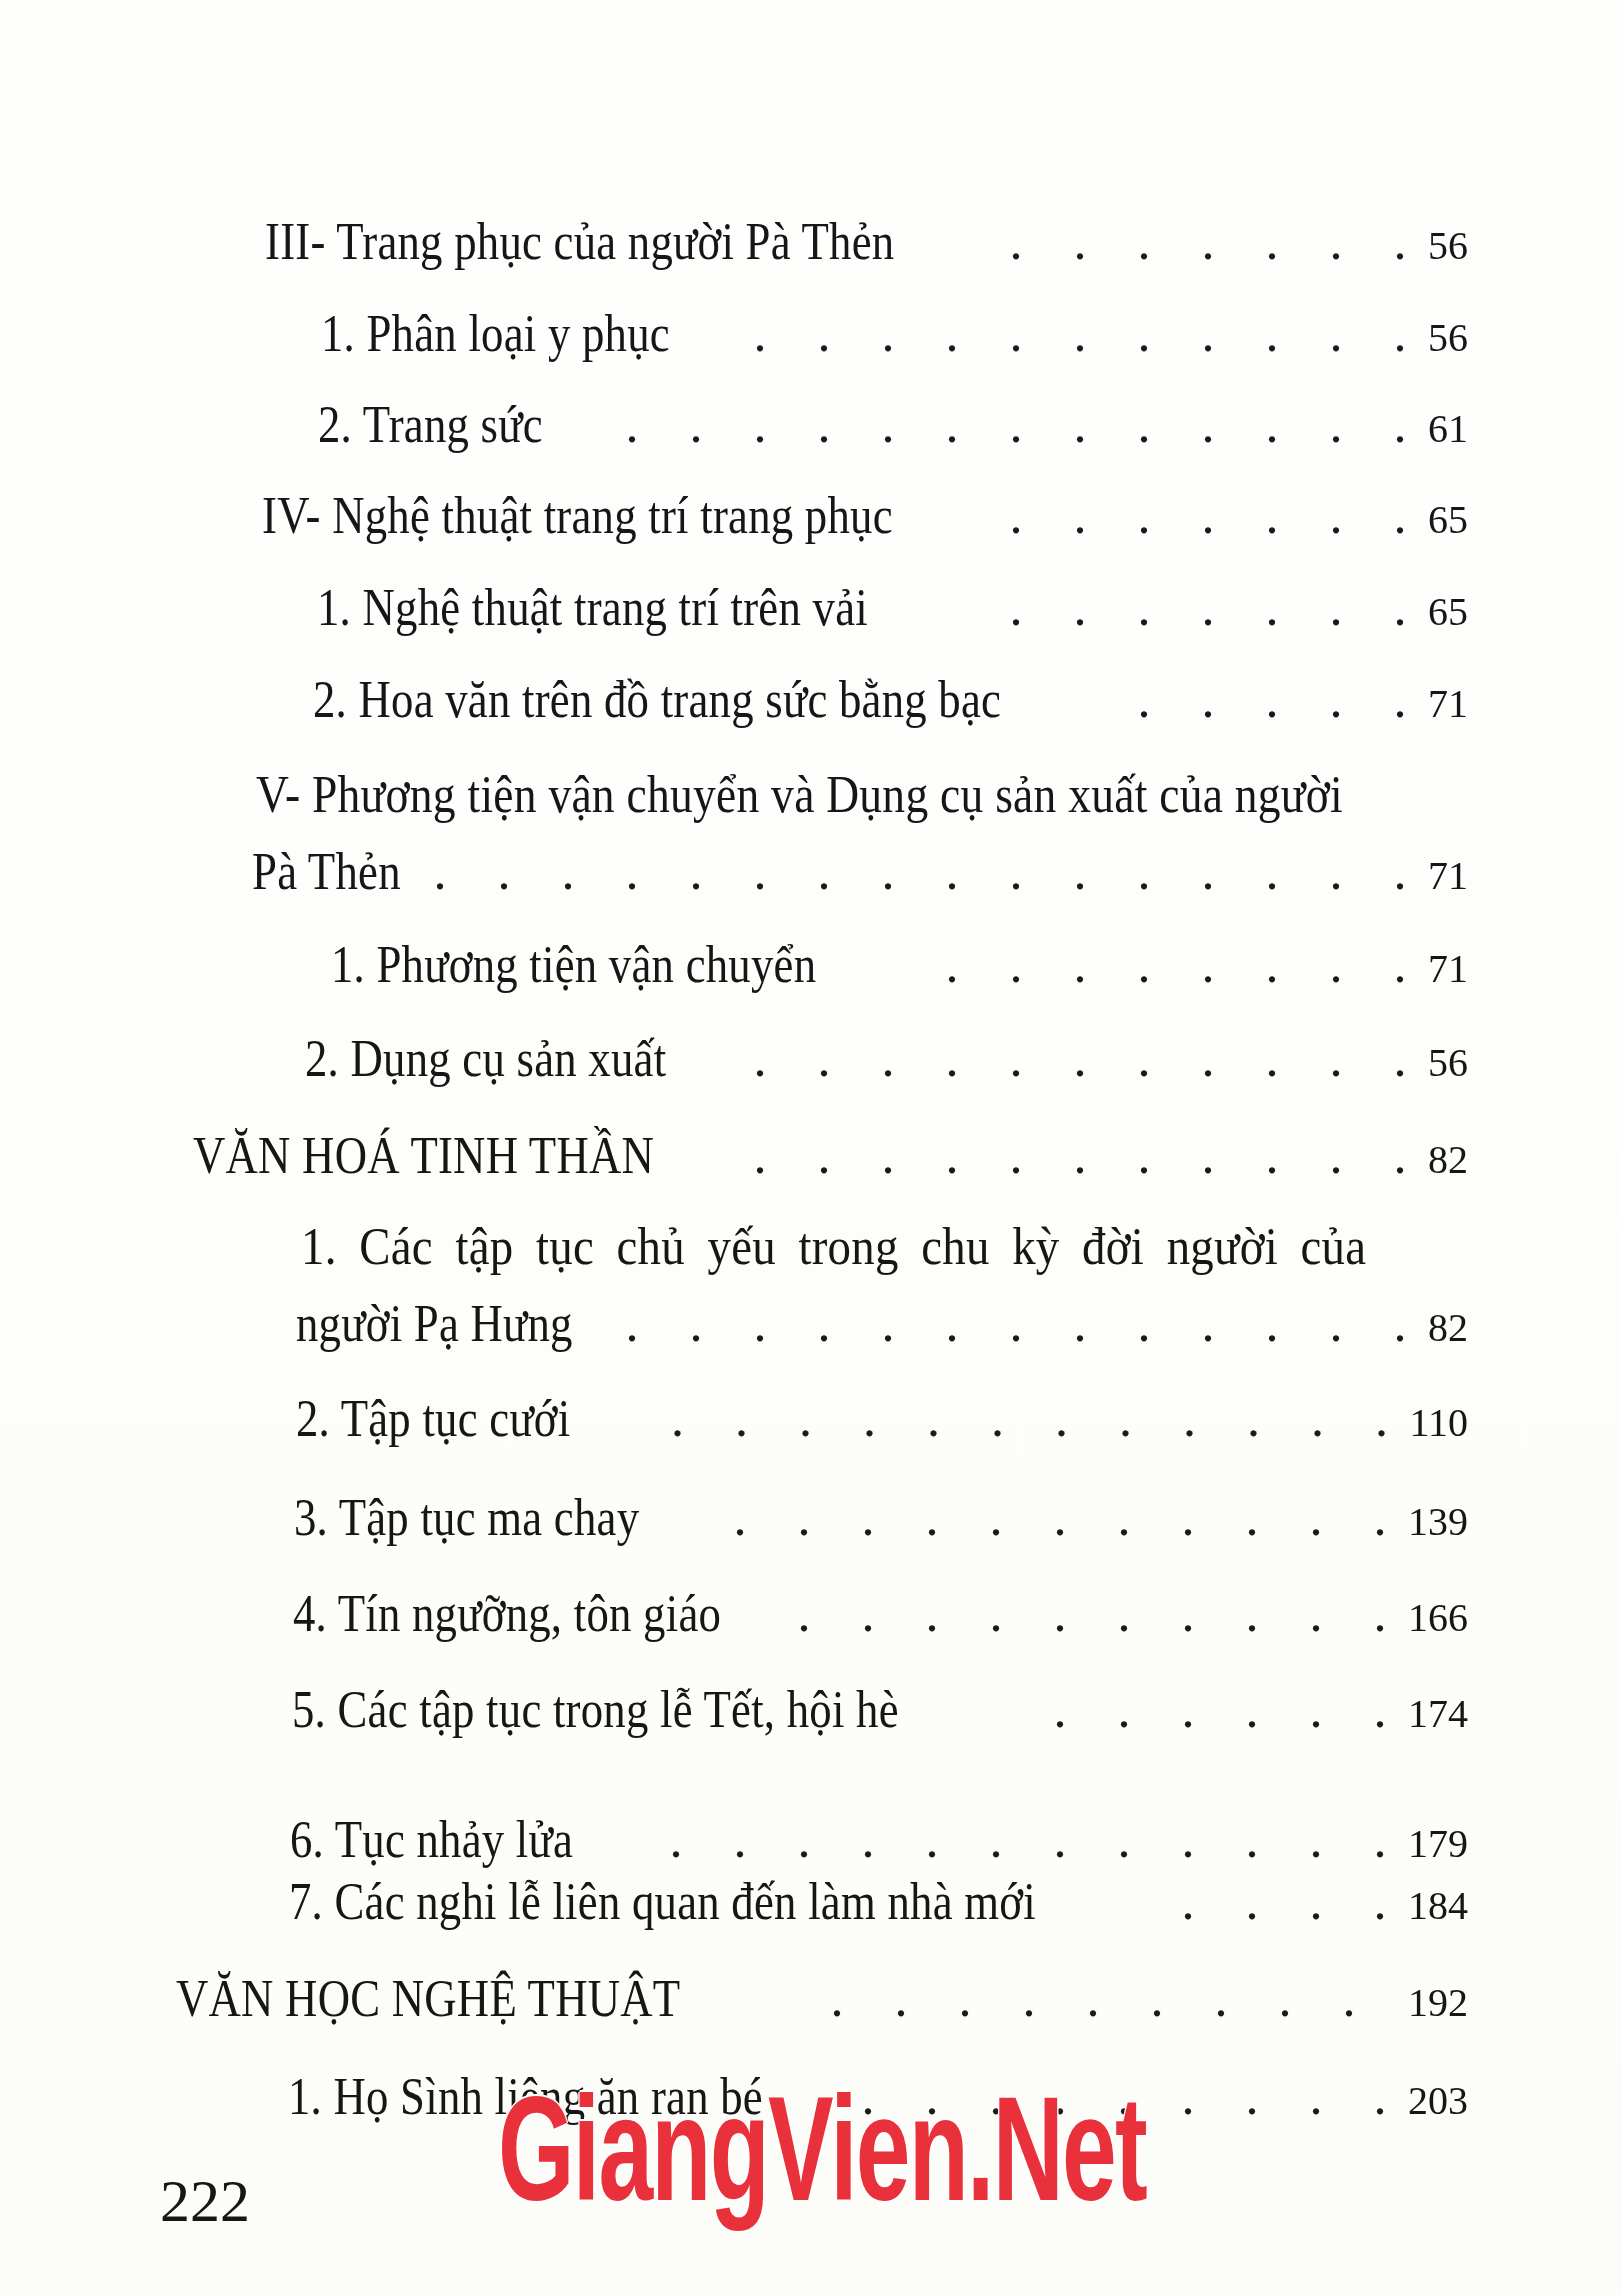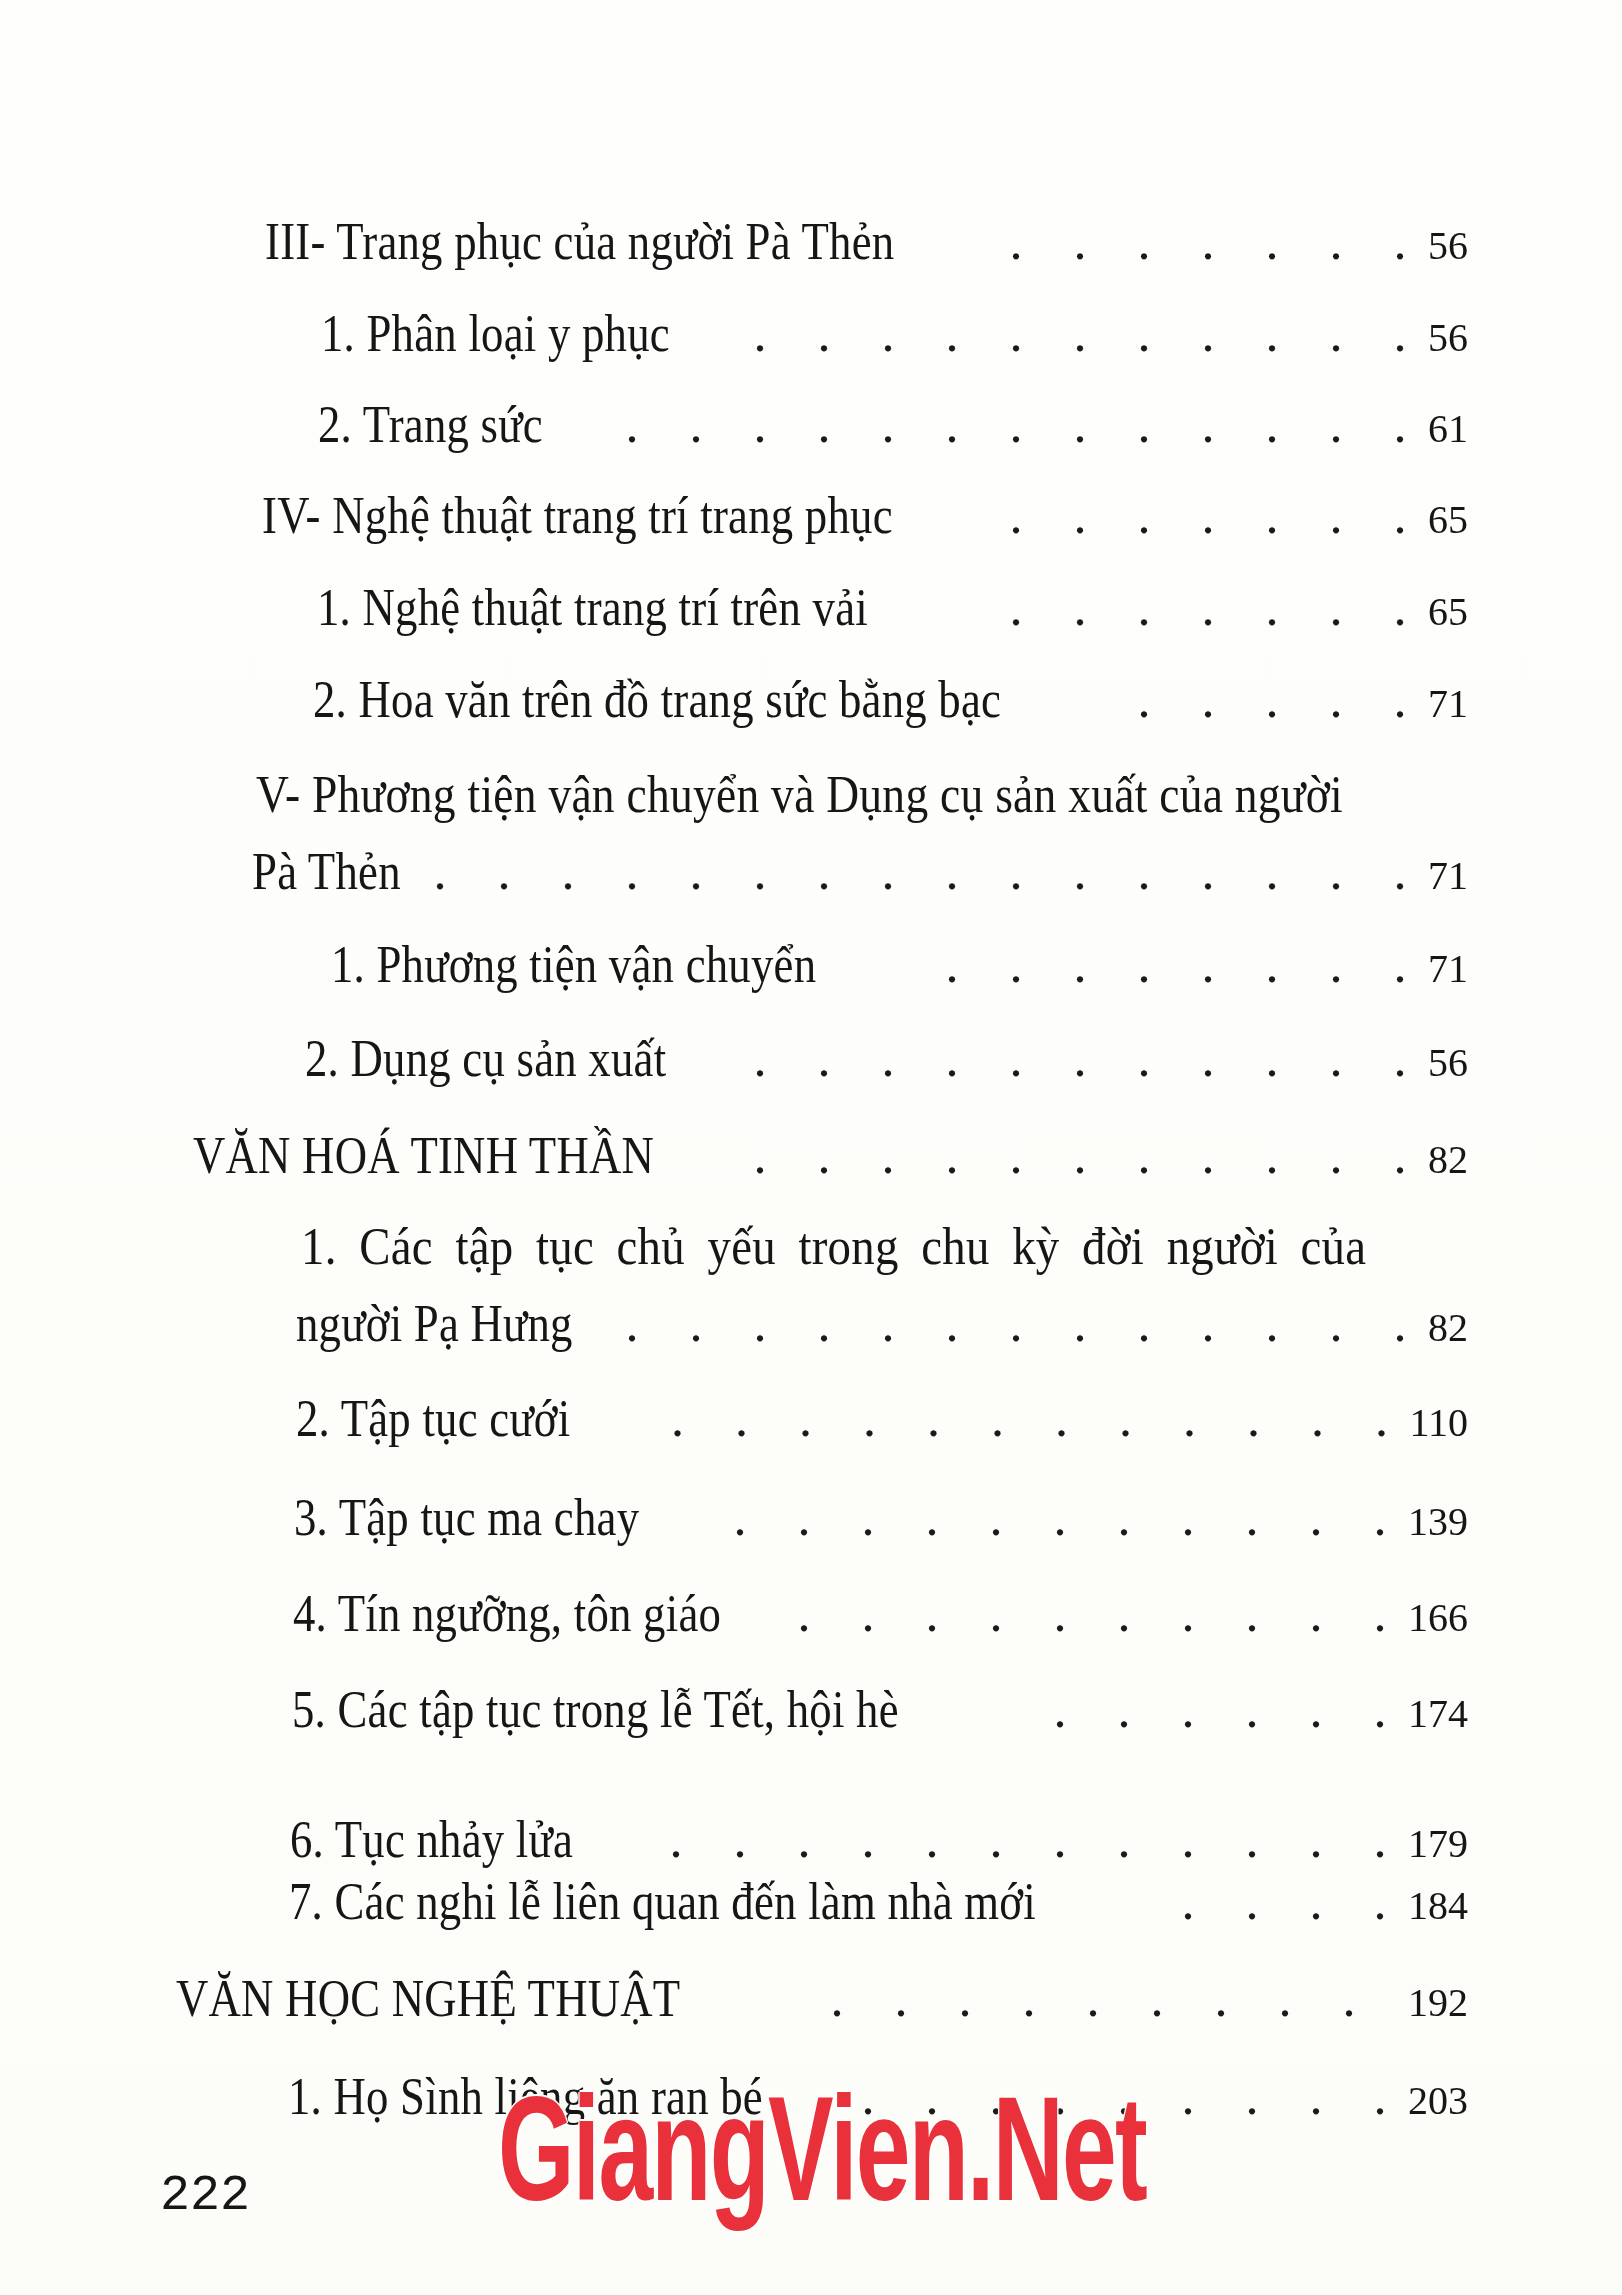--- a/index.html
+++ b/index.html
@@ -54,23 +54,22 @@
     }
     .toc-page {
       flex: 0 0 auto;
       font-size: 40px;
       text-align: right;
     }
     .folio {
       position: absolute;
       left: 160px;
       top: 2171px;
-      font-size: 50px;
+      font-size: 60px;
       line-height: 1;
-      font-family: Liberation Mono, monospace;
     }
     .watermark {
       position: absolute;
       left: 498px;
       top: 2074px;
       width: 628px;
       height: 157px;
       font-family: "Liberation Sans", "DejaVu Sans", sans-serif;
       font-weight: bold;
       font-size: 149px;

